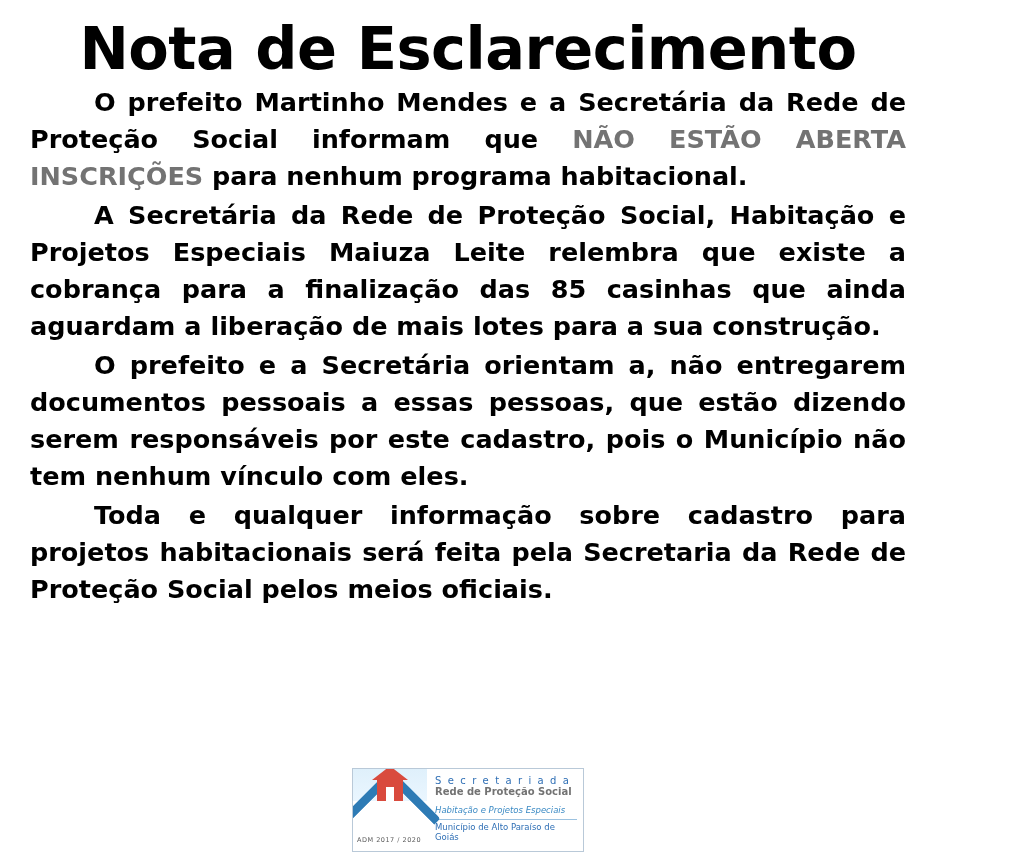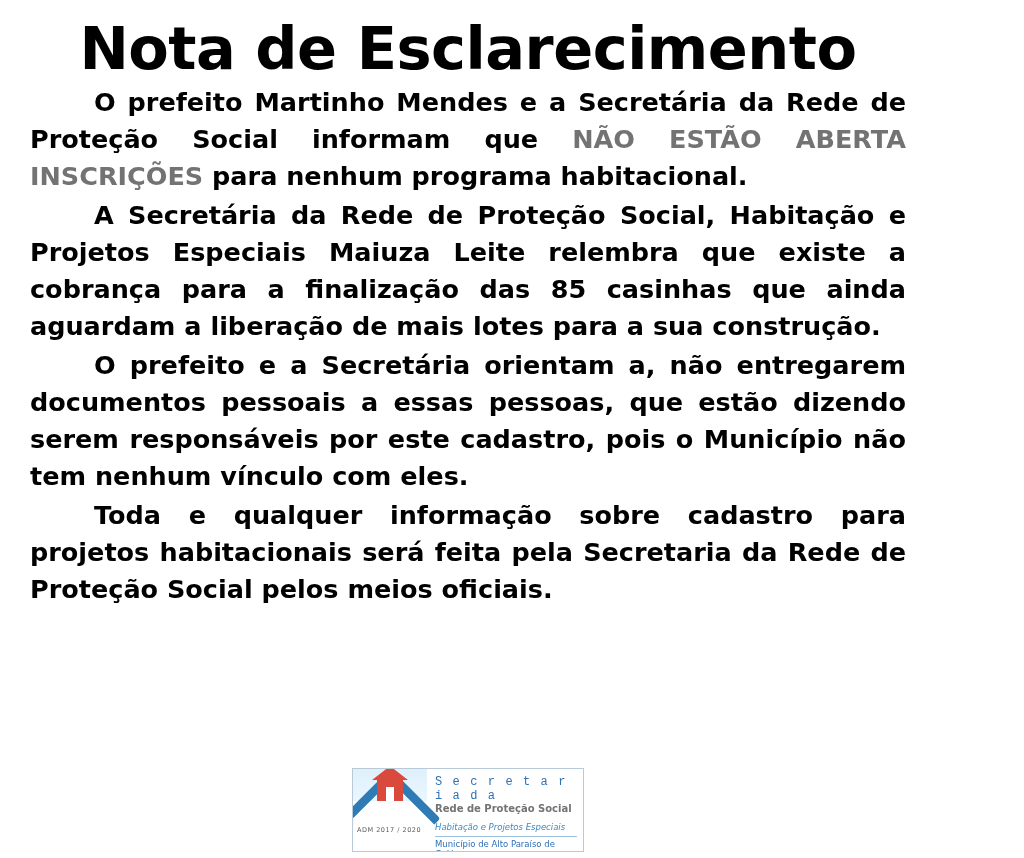--- a/index.html
+++ b/index.html
@@ -186,24 +186,23 @@
     background: #ffffff;
   }
   .sec-logo .txt {
     flex: 1;
     padding: 6px 6px 0 8px;
     display: flex;
     flex-direction: column;
     justify-content: flex-start;
   }
   .sec-logo .l1 {
-    font-size: 12px;
+    font-size: 10px;
     color: #2f6fb5;
     letter-spacing: 1.6px;
-    font-family: Liberation Mono, monospace;
   }
   .sec-logo .l2 {
     font-size: 10px;
     color: #737373;
     font-weight: bold;
     line-height: 1.15;
   }
   .sec-logo .l3 {
     font-size: 8.5px;
     color: #3b8ac4;
@@ -213,21 +212,21 @@
   .sec-logo .l4 {
     font-size: 8.5px;
     color: #2f6fb5;
     border-top: 1px solid #9cc2e0;
     margin-top: 4px;
     padding-top: 2px;
   }
   .sec-logo .adm {
     position: absolute;
     left: 4px;
-    bottom: 17px;
+    bottom: 7px;
     font-size: 6.5px;
     color: #5b5b5b;
     letter-spacing: 0.5px;
   }
   .sec-logo .mark-wrap {
     position: relative;
     width: 74px;
   }
 </style>
 </head>

